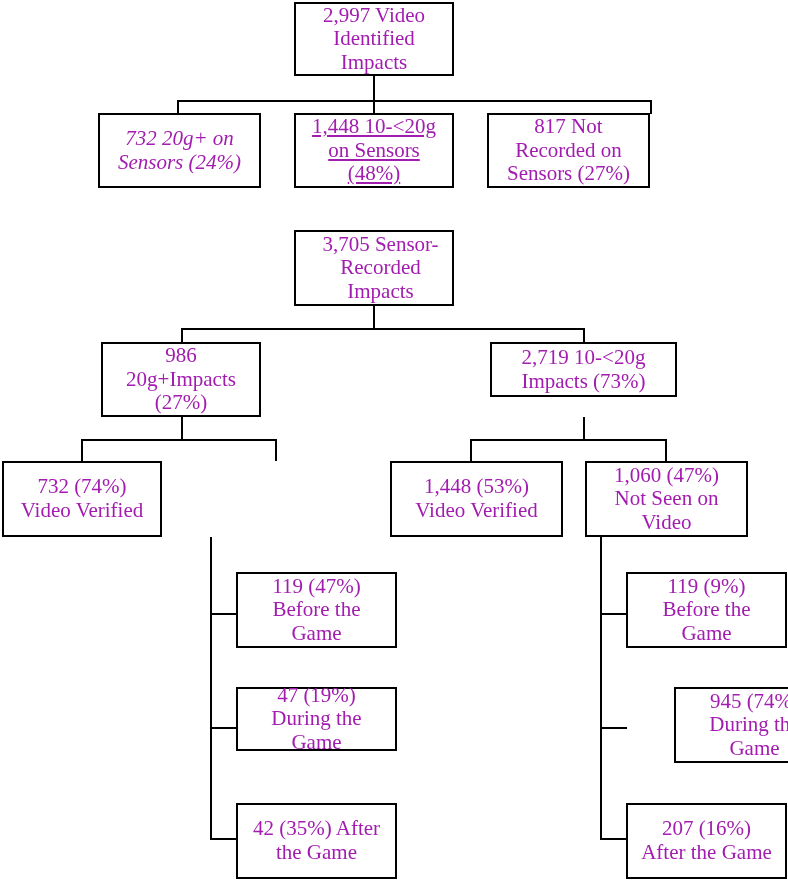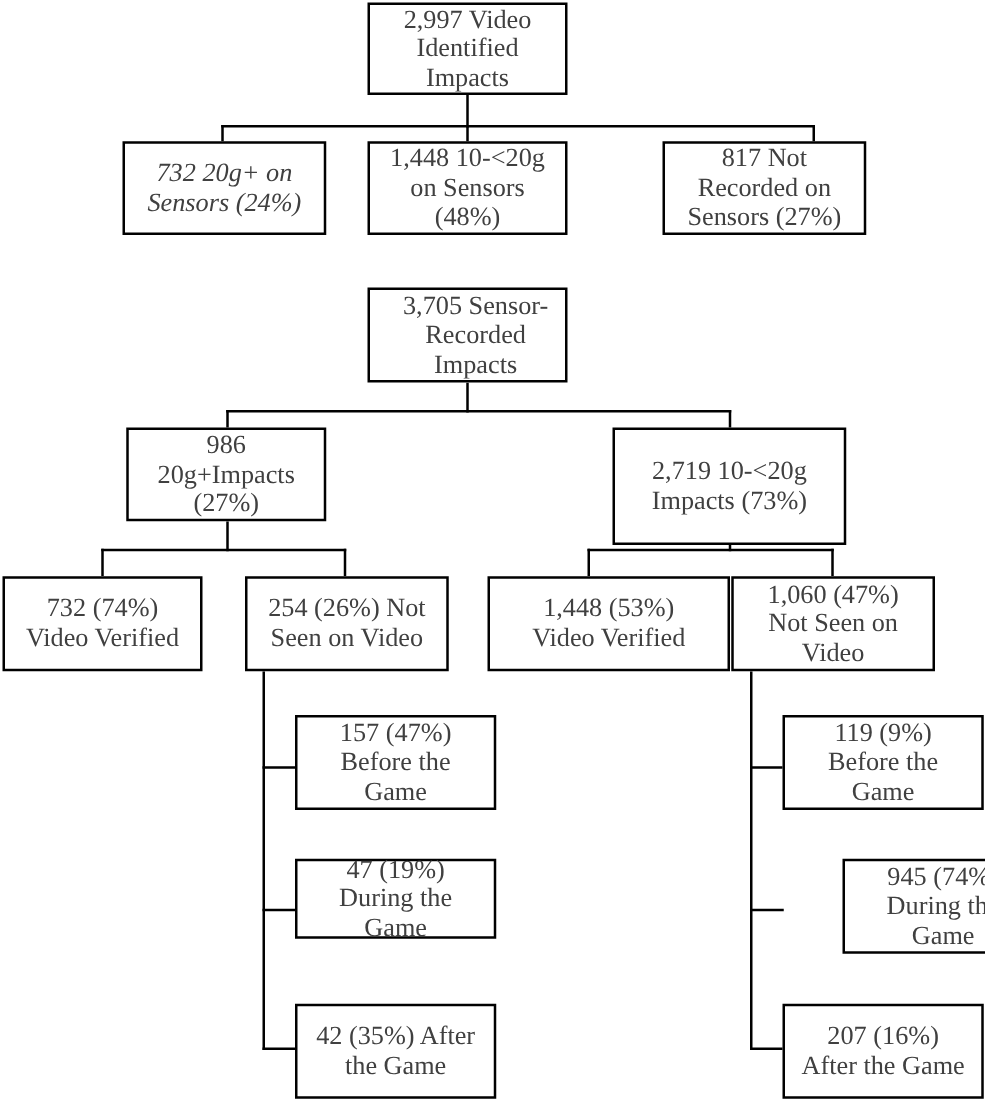--- a/index.html
+++ b/index.html
@@ -7,21 +7,21 @@
     margin: 0;
     padding: 0;
     background: #ffffff;
   }
   #canvas {
     position: relative;
     width: 788px;
     height: 883px;
     background: #ffffff;
     font-family: "Liberation Serif", "DejaVu Serif", serif;
-    color: #404040;
+    color: #a21caf;
     overflow: hidden;
   }
   .node {
     position: absolute;
     box-sizing: border-box;
     border: 2px solid #000000;
     background: #ffffff;
     display: flex;
     align-items: center;
     justify-content: center;
@@ -53,69 +53,67 @@
 Impacts</div>
 
   <div class="conn v" style="left:373px; top:76px; height:26px;"></div>
   <div class="conn h" style="left:177px; top:100px; width:475px;"></div>
   <div class="conn v" style="left:177px; top:100px; height:14px;"></div>
   <div class="conn v" style="left:373px; top:100px; height:14px;"></div>
   <div class="conn v" style="left:650px; top:100px; height:14px;"></div>
 
   <div class="node" style="left:98px; top:113px; width:163px; height:75px;font-style:italic;">732 20g+ on
 Sensors (24%)</div>
-  <div class="node" style="left:294px; top:113px; width:160px; height:75px;">1,448 10-&lt;20g
+  <div class="node" style="left:294px; top:113px; width:160px; height:75px;text-decoration:underline;">1,448 10-&lt;20g
 on Sensors
 (48%)</div>
-  <div class="node" style="left:487px; top:113px; width:163px; height:75px;margin-left:43px;">817 Not
+  <div class="node" style="left:487px; top:113px; width:163px; height:75px;">817 Not
 Recorded on
 Sensors (27%)</div>
 
   <div class="node" style="left:294px; top:230px; width:160px; height:76px;padding-left:16px;">3,705 Sensor-
 Recorded
 Impacts</div>
 
   <div class="conn v" style="left:373px; top:306px; height:24px;"></div>
   <div class="conn h" style="left:181px; top:328px; width:404px;"></div>
   <div class="conn v" style="left:181px; top:328px; height:15px;"></div>
   <div class="conn v" style="left:583px; top:328px; height:15px;"></div>
 
   <div class="node" style="left:101px; top:342px; width:160px; height:75px;">986
 20g+Impacts
 (27%)</div>
-  <div class="node tight" style="left:490px; top:342px; width:187px; height:94px;">2,719 10-&lt;20g
+  <div class="node tight" style="left:490px; top:342px; width:187px; height:55px;">2,719 10-&lt;20g
 Impacts (73%)</div>
 
   <div class="conn v" style="left:181px; top:417px; height:24px;"></div>
   <div class="conn h" style="left:81px; top:439px; width:196px;"></div>
   <div class="conn v" style="left:81px; top:439px; height:22px;"></div>
   <div class="conn v" style="left:275px; top:439px; height:22px;"></div>
 
   <div class="node" style="left:2px; top:461px; width:160px; height:76px;">732 (74%)
 Video Verified</div>
-  <div class="node tight" style="left:196px; top:461px; width:163px; height:76px;">254 (26%) Not
-Seen on Video</div>
 
   <div class="conn v" style="left:583px; top:417px; height:24px;"></div>
   <div class="conn h" style="left:470px; top:439px; width:197px;"></div>
   <div class="conn v" style="left:470px; top:439px; height:22px;"></div>
   <div class="conn v" style="left:665px; top:439px; height:22px;"></div>
 
-  <div class="node" style="left:390px; top:461px; width:194px; height:76px;">1,448 (53%)
+  <div class="node" style="left:390px; top:461px; width:173px; height:76px;">1,448 (53%)
 Video Verified</div>
   <div class="node" style="left:585px; top:461px; width:163px; height:76px;">1,060 (47%)
 Not Seen on
 Video</div>
 
   <div class="conn v" style="left:210px; top:537px; height:303px;"></div>
   <div class="conn h" style="left:210px; top:613px; width:27px;"></div>
   <div class="conn h" style="left:210px; top:727px; width:27px;"></div>
   <div class="conn h" style="left:210px; top:838px; width:27px;"></div>
 
-  <div class="node" style="left:236px; top:572px; width:161px; height:76px;">157 (47%)
+  <div class="node" style="left:236px; top:572px; width:161px; height:76px;">119 (47%)
 Before the
 Game</div>
   <div class="node" style="left:236px; top:687px; width:161px; height:64px;">47 (19%)
 During the
 Game</div>
   <div class="node tight" style="left:236px; top:803px; width:161px; height:76px;">42 (35%) After
 the Game</div>
 
   <div class="conn v" style="left:600px; top:537px; height:303px;"></div>
   <div class="conn h" style="left:600px; top:613px; width:27px;"></div>

